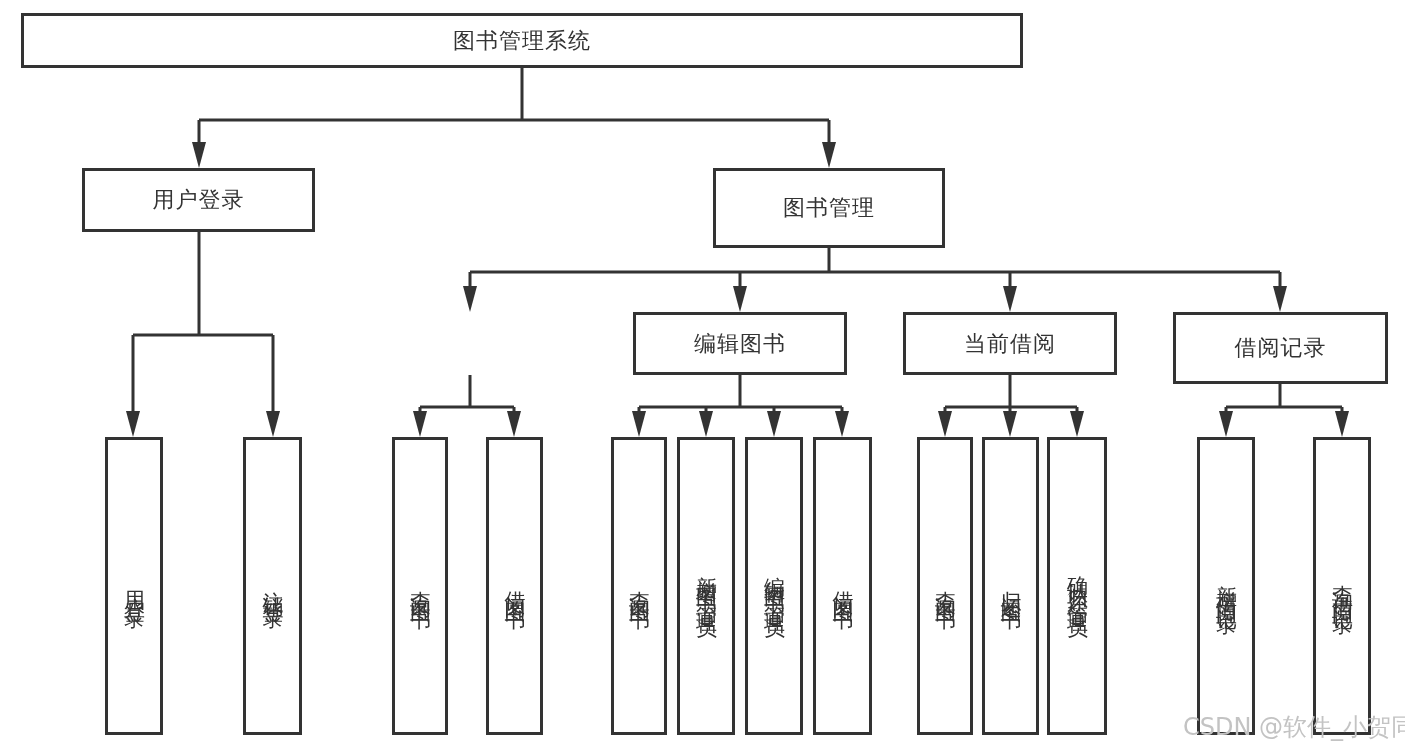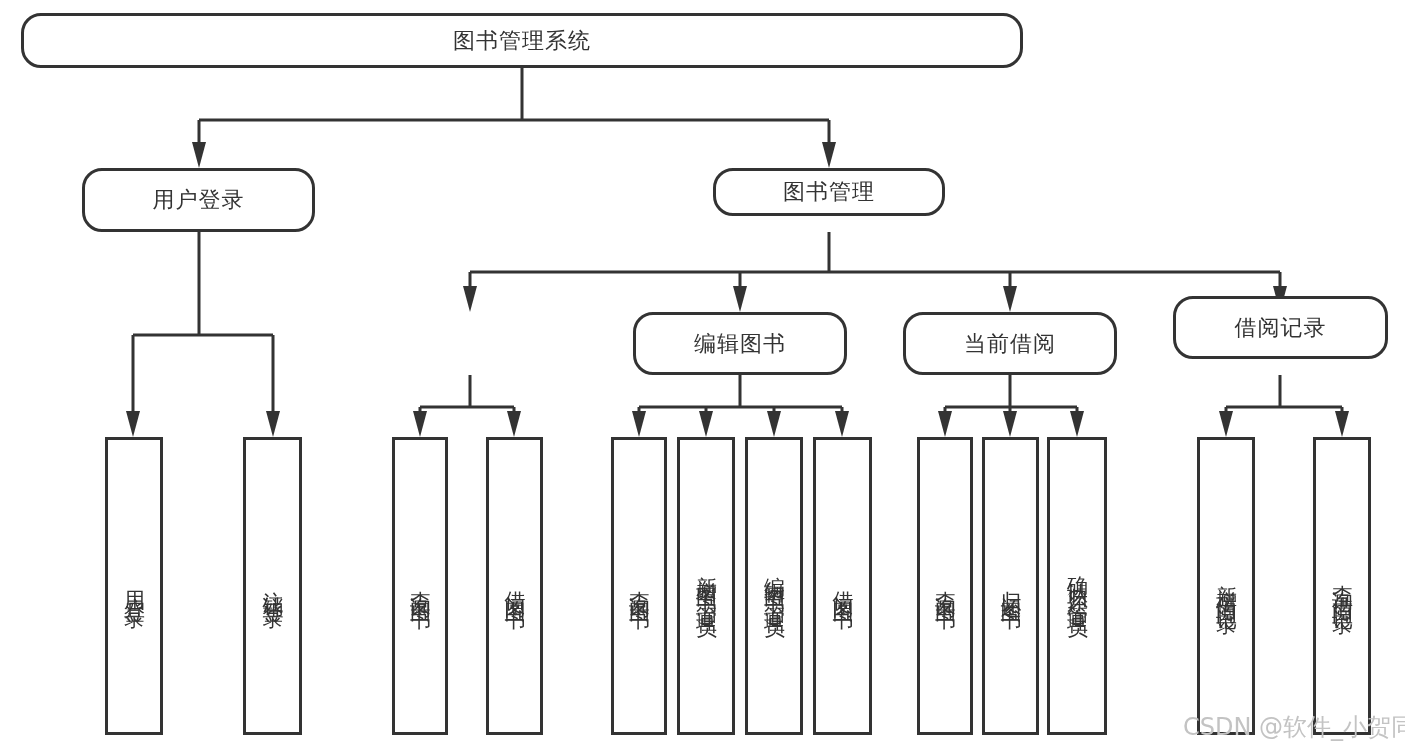--- a/index.html
+++ b/index.html
@@ -21,21 +21,21 @@
   .connectors path{stroke:var(--line);stroke-width:3;fill:none;}
   .connectors polygon{fill:var(--line);stroke:none;}
   .node{
     position:absolute;box-sizing:border-box;
     border:3px solid var(--line);
     background:var(--box-background);
     color:var(--text);
     display:flex;align-items:center;justify-content:center;
     z-index:1;
   }
-  .node.h{font-size:22px;border-radius:20px;}
+  .node.h{font-size:22px;}
   .node.h span{letter-spacing:1px;}
   .node.v span{
     writing-mode:vertical-rl;
     text-orientation:mixed;
     font-size:21px;
     letter-spacing:6px;
     line-height:1.2;
   }
   .watermark{
     position:absolute;left:1183px;top:711px;
@@ -79,31 +79,31 @@
     <polygon points="1335,411 1349,411 1342,437"></polygon>
   </svg>
 
   <div class="node h" style="left:21px;top:13px;width:1002px;height:55px">
     <span>图书管理系统</span>
   </div>
 
   <div class="node h" style="left:82px;top:168px;width:233px;height:64px">
     <span>用户登录</span>
   </div>
-  <div class="node h" style="left:713px;top:168px;width:232px;height:48px">
+  <div class="node h" style="left:713px;top:168px;width:232px;height:80px">
     <span>图书管理</span>
   </div>
 
   <div class="node h" style="left:633px;top:312px;width:214px;height:63px">
     <span>编辑图书</span>
   </div>
   <div class="node h" style="left:903px;top:312px;width:214px;height:63px">
     <span>当前借阅</span>
   </div>
-  <div class="node h" style="left:1173px;top:296px;width:215px;height:63px">
+  <div class="node h" style="left:1173px;top:312px;width:215px;height:72px">
     <span>借阅记录</span>
   </div>
 
   <div class="node v" style="left:105px;top:437px;width:58px;height:298px">
     <span>用户登录</span>
   </div>
   <div class="node v" style="left:243px;top:437px;width:59px;height:298px">
     <span>注销登录</span>
   </div>
 

